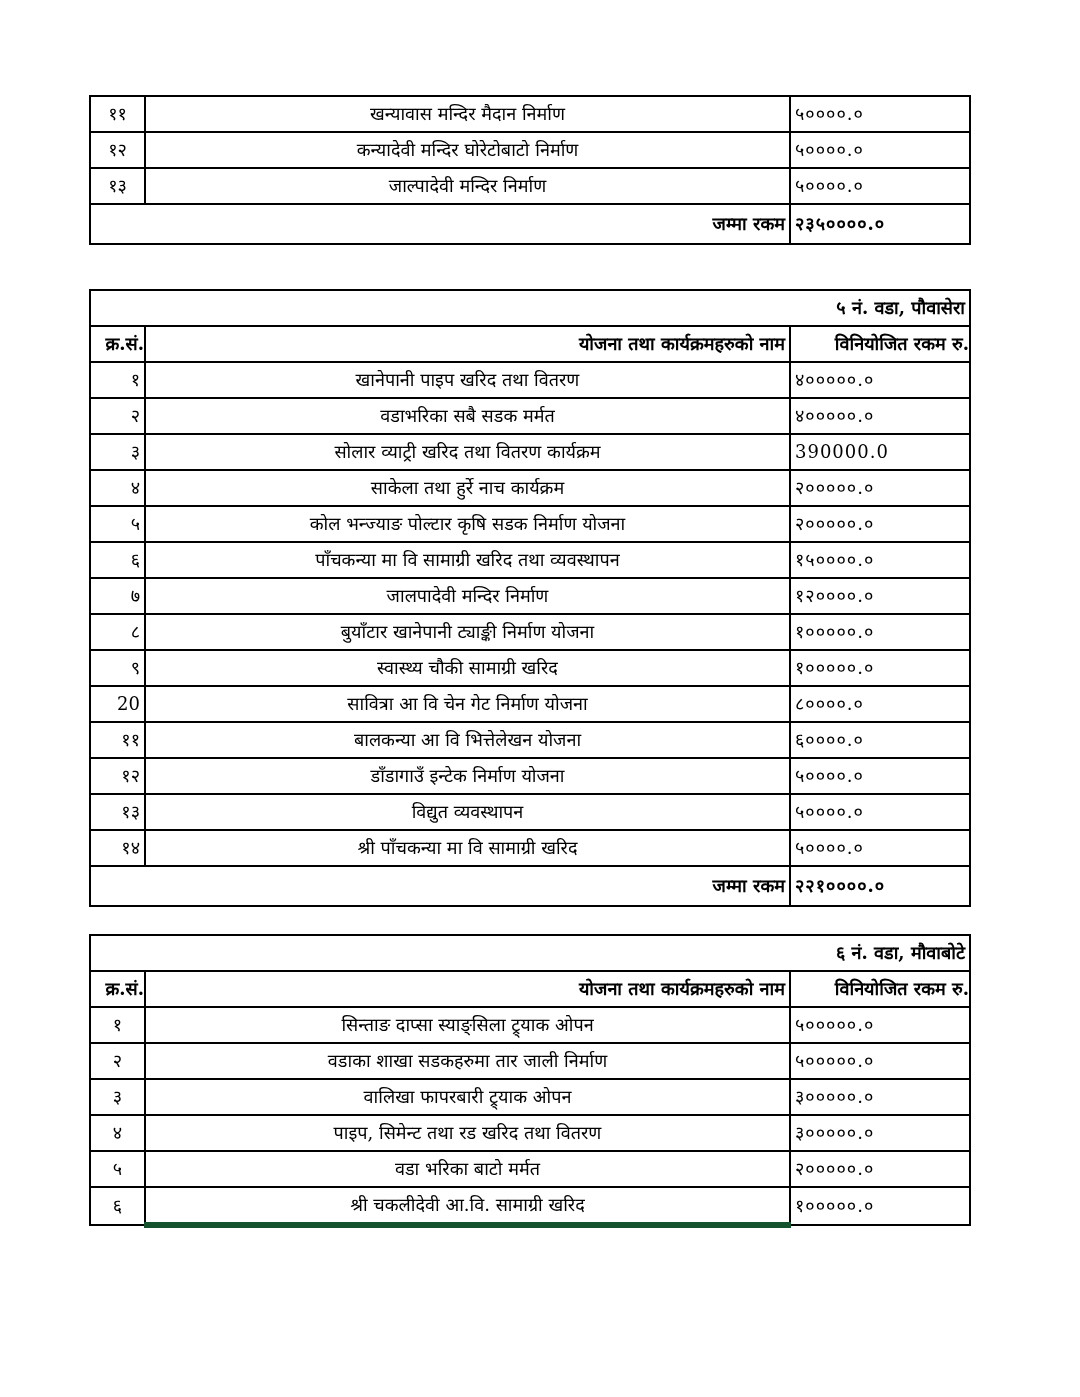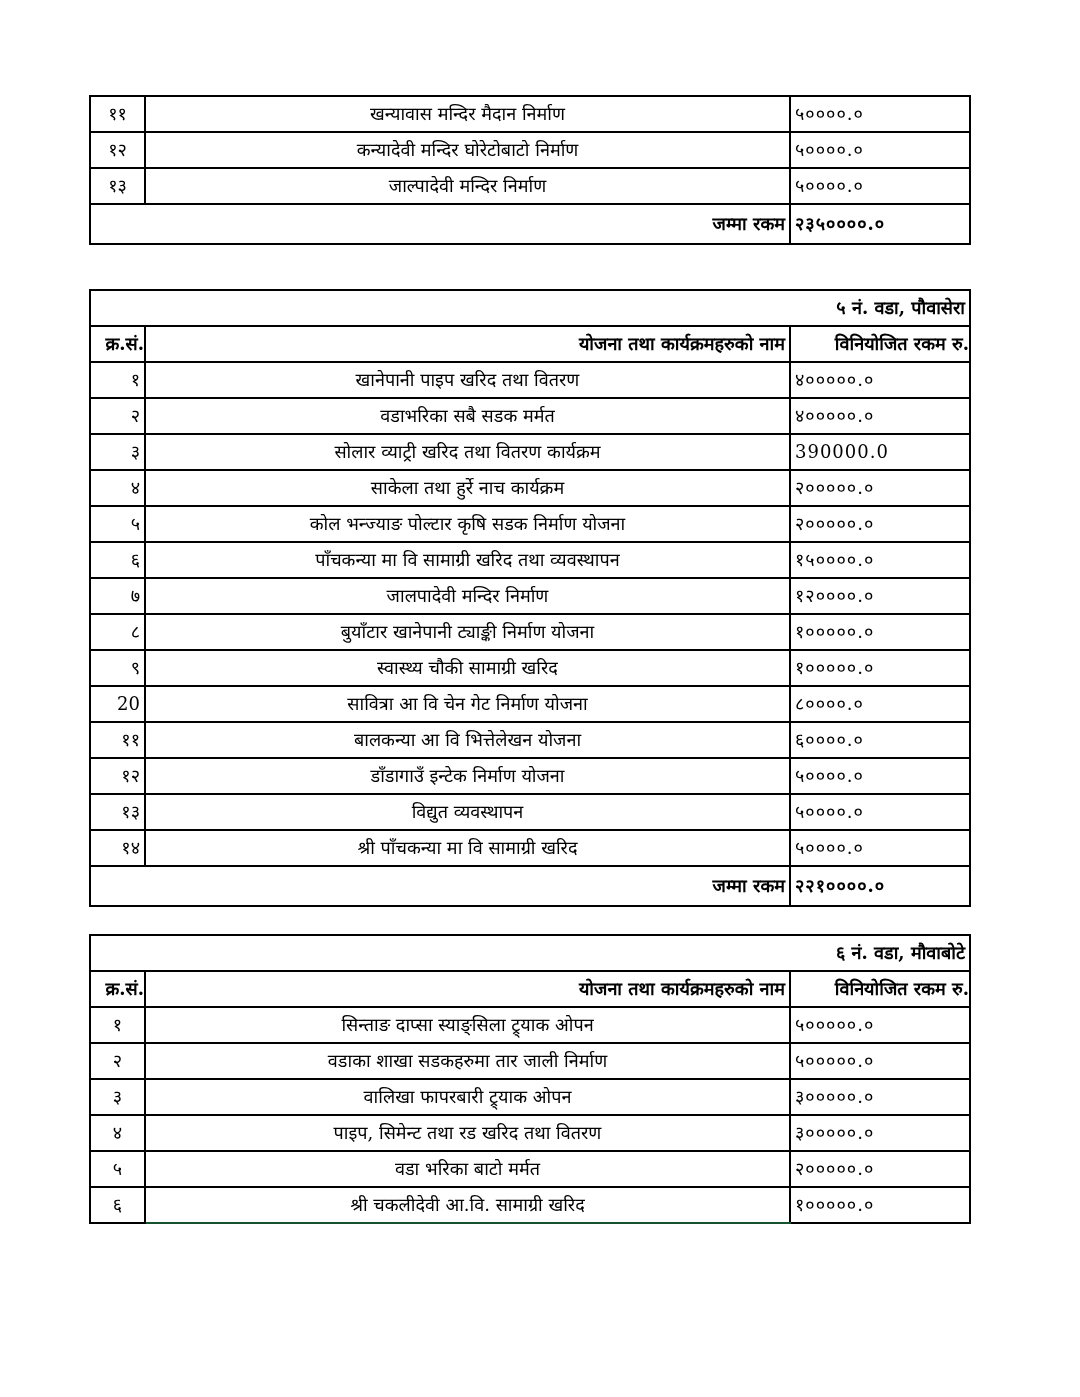--- a/index.html
+++ b/index.html
@@ -181,17 +181,17 @@
         <td class="name">पाइप, सिमेन्ट तथा रड खरिद तथा वितरण</td>
         <td class="amt">३०००००.०</td>
       </tr>
     <tr>
         <td class="numc">५</td>
         <td class="name">वडा भरिका बाटो मर्मत</td>
         <td class="amt">२०००००.०</td>
       </tr>
     <tr class="open-bottom">
         <td class="numc" style="border-bottom:2px solid #000">६</td>
-        <td class="name" style="border-bottom:2px solid #14532d">श्री चकलीदेवी आ.वि. सामाग्री खरिद</td>
+        <td class="name" style="border-bottom:6px solid #14532d">श्री चकलीदेवी आ.वि. सामाग्री खरिद</td>
         <td class="amt" style="border-bottom:2px solid #000">१०००००.०</td>
       </tr>
   </tbody>
 </table>
 
 </body></html>

